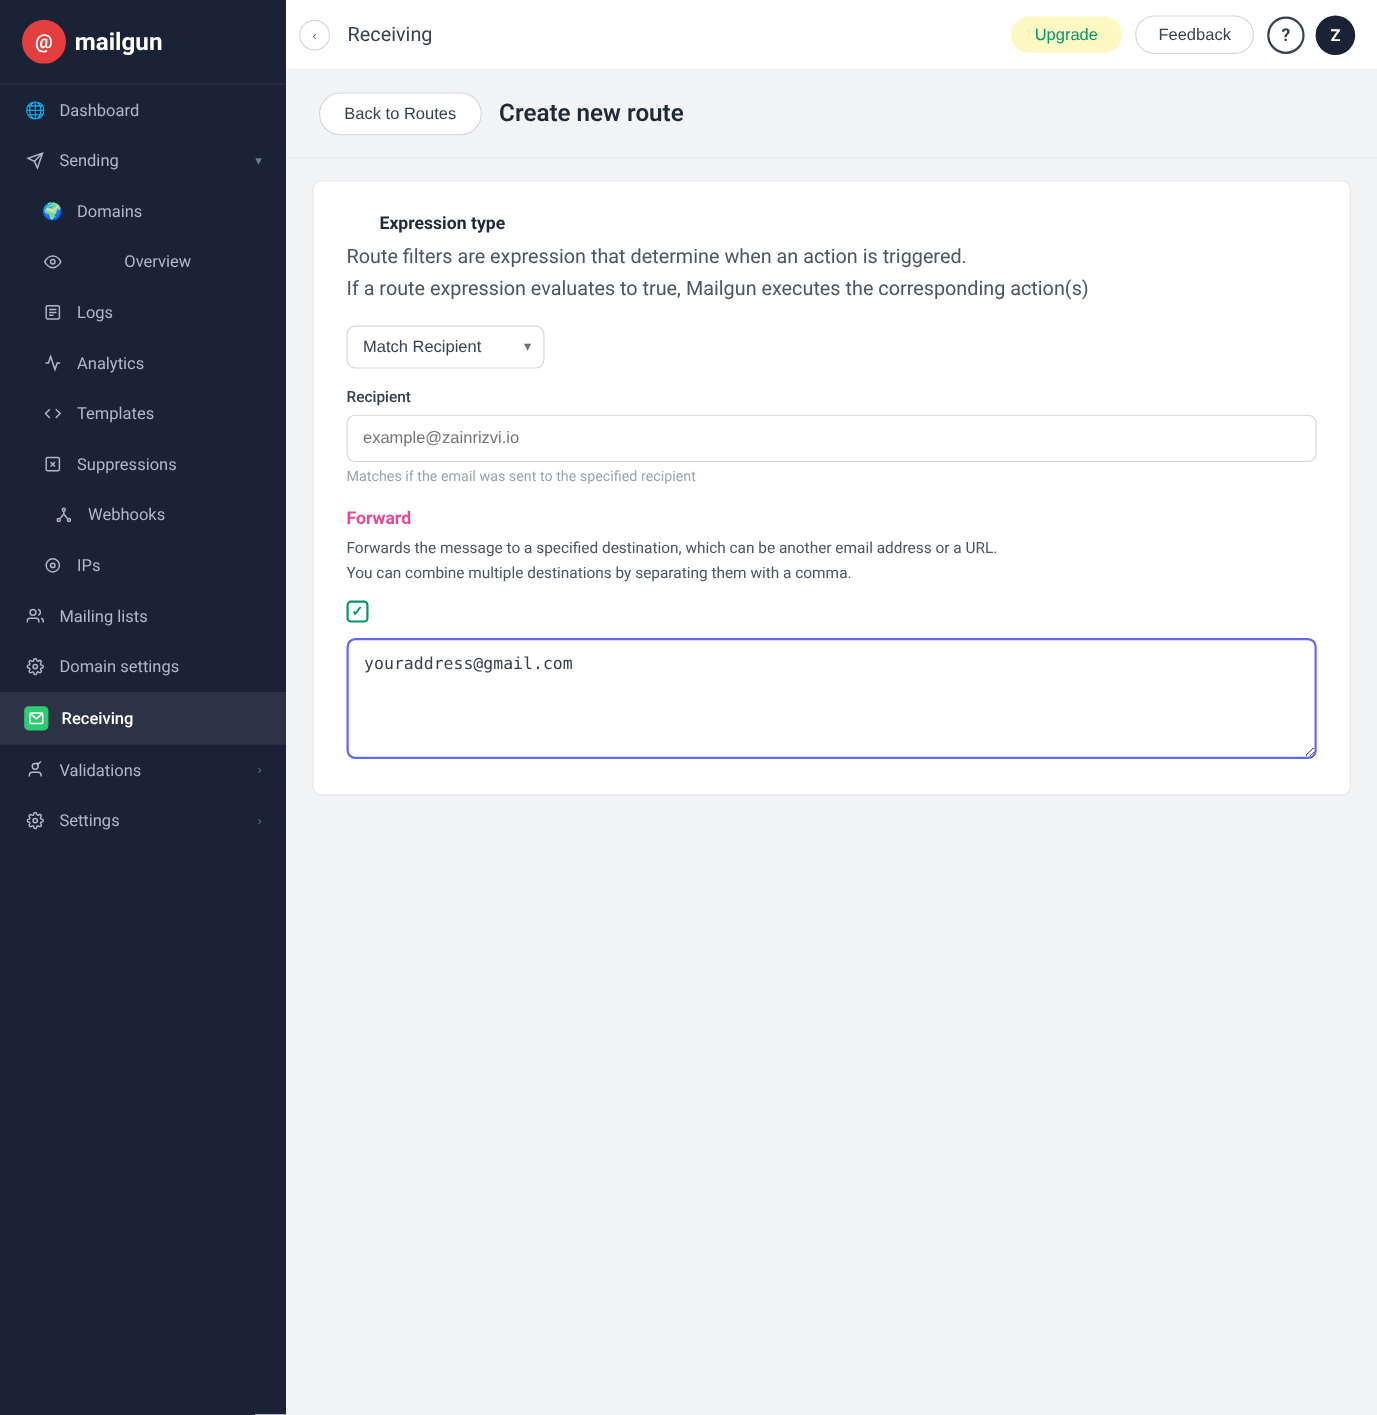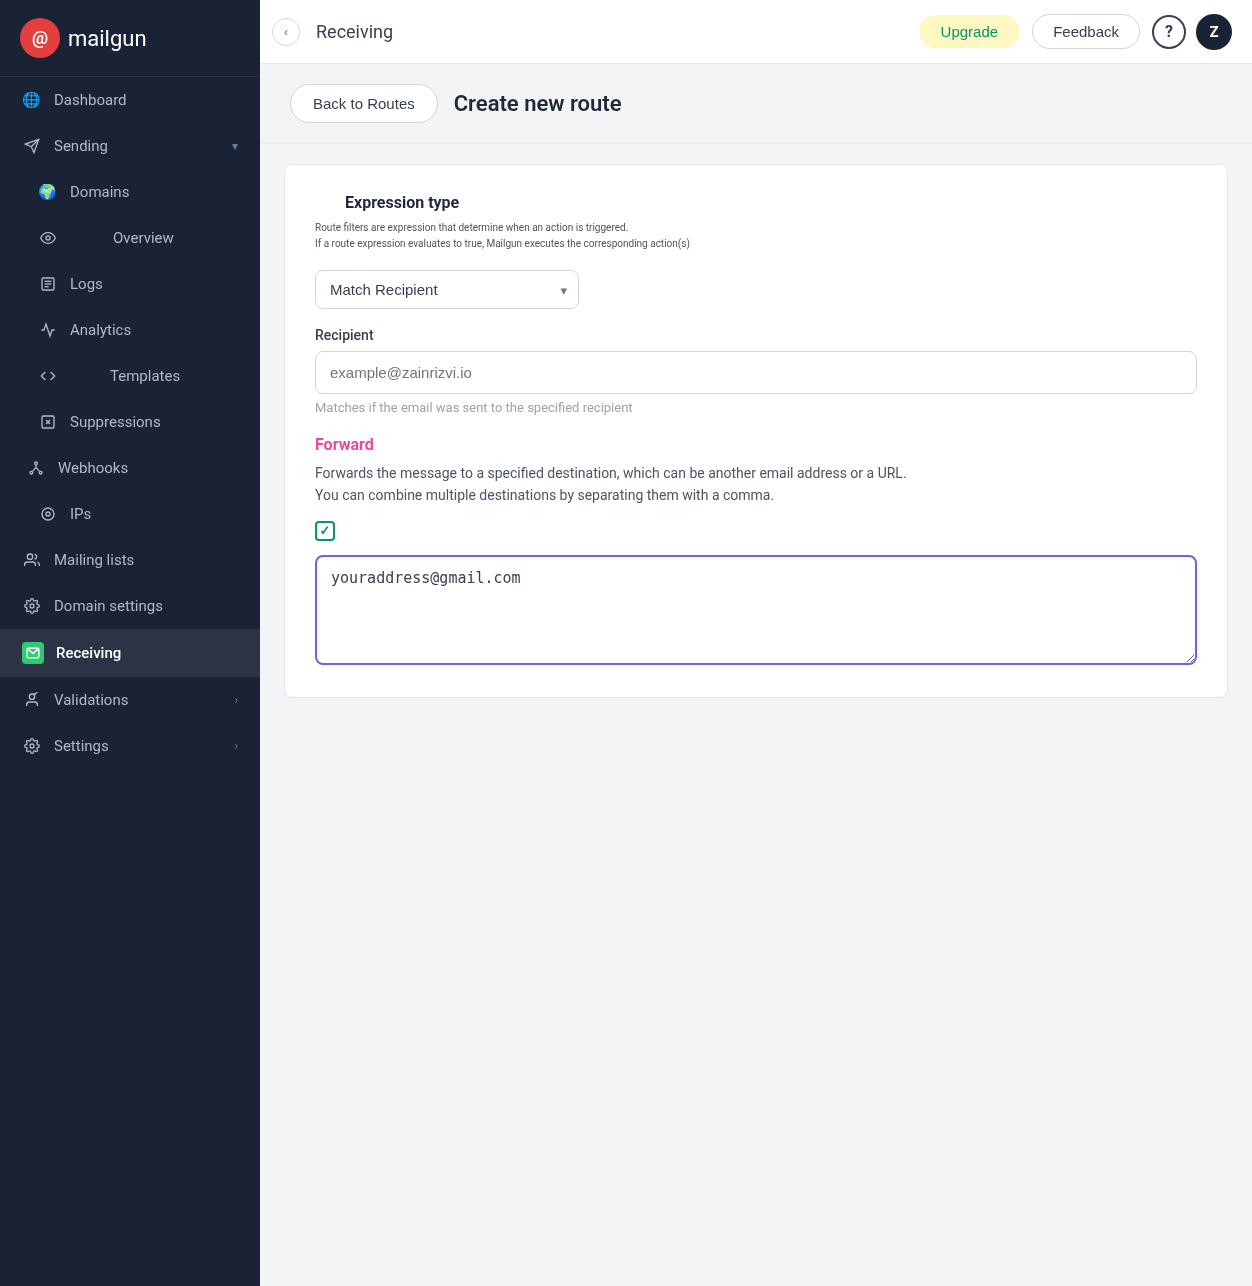--- a/index.html
+++ b/index.html
@@ -22,21 +22,21 @@
       padding: 18px 20px;
       border-bottom: 1px solid rgba(255,255,255,0.08);
     }
     .logo-icon {
       width: 40px;
       height: 40px;
       margin-right: 8px;
     }
     .logo-text {
       font-size: 22px;
-      font-weight: 400;
+      font-weight: 700;
       color: #fff;
     }
     .nav-item {
       display: flex;
       align-items: center;
       padding: 13px 22px;
       cursor: pointer;
       color: #b0b8cc;
       font-size: 15px;
       transition: background 0.15s;
@@ -199,29 +199,29 @@
       border: 1px solid #e5e7eb;
     }
     .section-title {
       font-size: 16px;
       font-weight: 700;
       color: #1f2937;
       margin-bottom: 8px;
       margin-left: 30px;
     }
     .section-desc {
-      font-size: 10px;
+      font-size: 18px;
       color: #4b5563;
       line-height: 1.6;
       margin-bottom: 18px;
     }
     .select-wrapper {
       position: relative;
       display: inline-block;
-      width: 264px;
+      width: 180px;
     }
     .select-dropdown {
       width: 100%;
       padding: 10px 36px 10px 14px;
       border: 1px solid #d1d5db;
       border-radius: 8px;
       font-size: 15px;
       color: #374151;
       background: #fff;
       appearance: none;
@@ -366,42 +366,42 @@
 
   <div class="nav-item" style="padding-left:38px;">
     <span class="nav-icon">
       <svg width="16" height="16" viewBox="0 0 24 24" fill="none" stroke="#b0b8cc" stroke-width="2">
           <polyline points="22 12 18 12 15 21 9 3 6 12 2 12"></polyline>
         </svg>
     </span>
     <span class="nav-label">Analytics</span>
   </div>
 
-  <div class="nav-item" style="padding-left:38px;gap:40px;">
+  <div class="nav-item" style="padding-left:38px;">
     <span class="nav-icon">
       <svg width="16" height="16" viewBox="0 0 24 24" fill="none" stroke="#b0b8cc" stroke-width="2">
           <polyline points="16 18 22 12 16 6"></polyline>
           <polyline points="8 6 2 12 8 18"></polyline>
         </svg>
     </span>
     <span class="nav-label">Templates</span>
   </div>
 
   <div class="nav-item" style="padding-left:38px;">
     <span class="nav-icon">
       <svg width="16" height="16" viewBox="0 0 24 24" fill="none" stroke="#b0b8cc" stroke-width="2">
           <rect x="3" y="3" width="18" height="18" rx="2"></rect>
           <line x1="9" y1="9" x2="15" y2="15"></line>
           <line x1="15" y1="9" x2="9" y2="15"></line>
         </svg>
     </span>
     <span class="nav-label">Suppressions</span>
   </div>
 
-  <div class="nav-item" style="padding-left:26px;">
+  <div class="nav-item" style="padding-left:48px;">
     <span class="nav-icon">
       <svg width="16" height="16" viewBox="0 0 24 24" fill="none" stroke="#b0b8cc" stroke-width="2">
           <circle cx="12" cy="5" r="2"></circle>
           <circle cx="5" cy="19" r="2"></circle>
           <circle cx="19" cy="19" r="2"></circle>
           <path d="M12 7v4l-5 6"></path>
           <path d="M12 11l5 6"></path>
         </svg>
     </span>
     <span class="nav-label">Webhooks</span>

